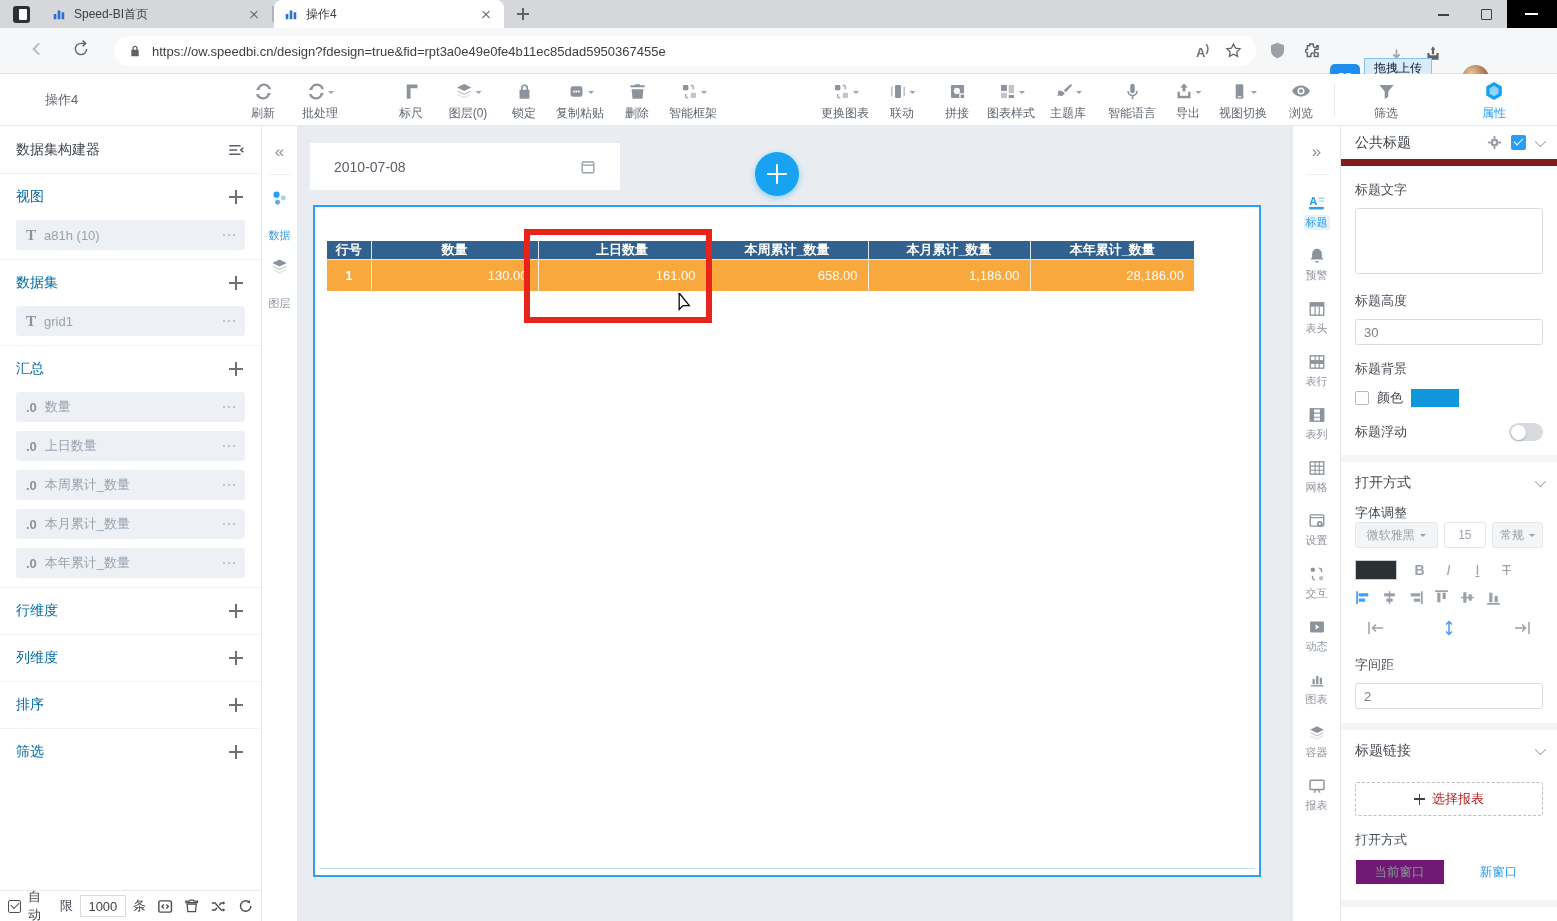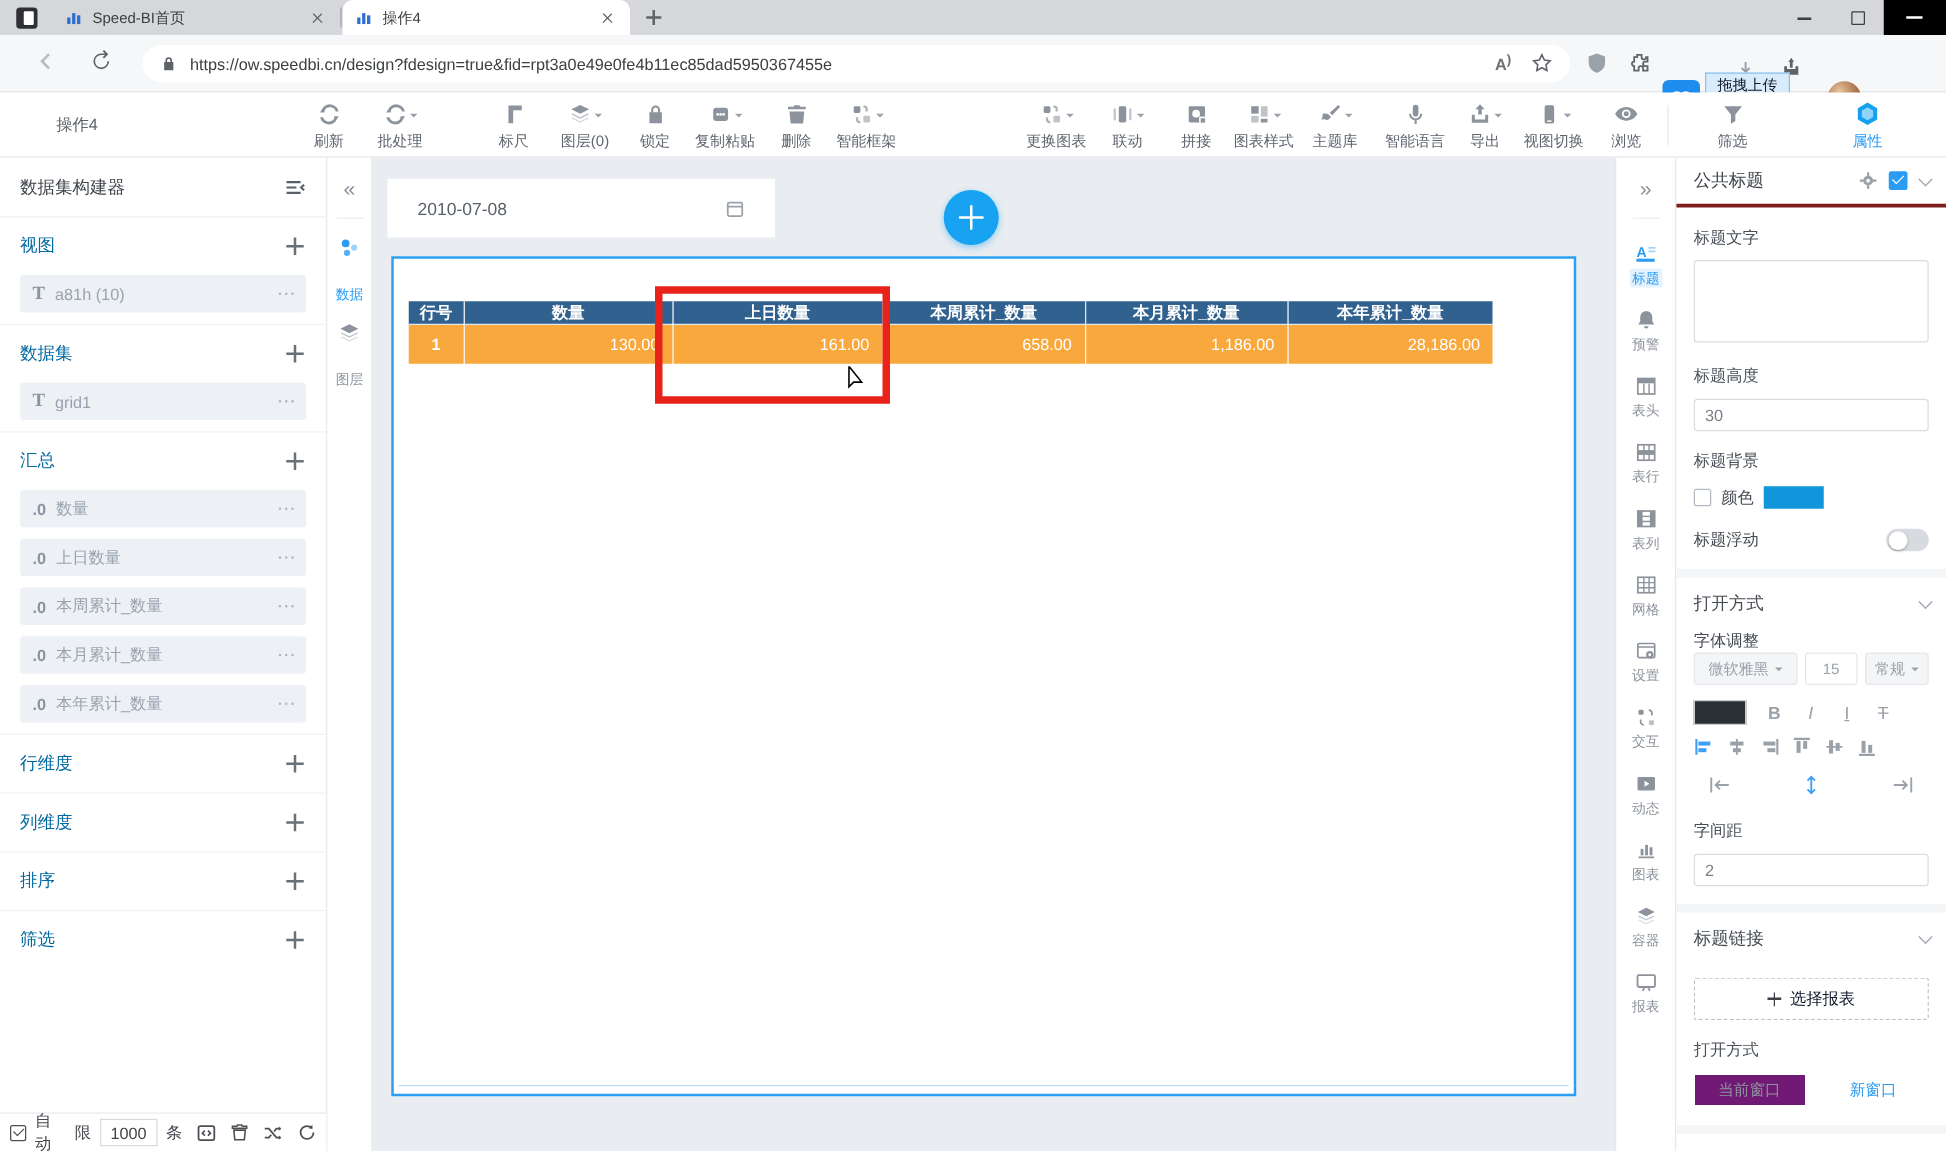--- a/index.html
+++ b/index.html
@@ -106,21 +106,21 @@
   
   .rightstrip { position:absolute; top:126px; left:1292px; width:48px; bottom:0; background:#fff; border-left:1px solid #e6e8ea; }
   .rs-items { margin-top:10px; display:flex; flex-direction:column; align-items:center; }
   .rsitem { height:53px; display:flex; flex-direction:column; align-items:center; justify-content:center; gap:3px; width:100%; color:#8d939c; }
   .rslabel { font-size:11px; color:#8d939c; white-space:nowrap; }
   .rsitem.active { color:#2a9cf4; }
   .rsitem.active .rslabel { color:#2a9cf4; background:#e4f2fd; padding:0 2px; border-radius:2px; }
 
   
   .rightpanel { position:absolute; top:126px; left:1340px; right:0; bottom:0; background:#fff; border-left:1px solid #e6e8ea; padding:0 14px; font-size:13px; color:#454b52; overflow:hidden; }
-  .p-head { height:40px; display:flex; align-items:center; justify-content:space-between; border-bottom:3px solid #7f1d1d; margin:0 -14px; padding:0 14px; }
+  .p-head { height:40px; display:flex; align-items:center; justify-content:space-between; border-bottom:7px solid #7f1d1d; margin:0 -14px; padding:0 14px; }
   .p-title { font-size:14px; color:#3a4048; }
   .p-head-right { display:flex; align-items:center; gap:9px; }
   .bluecb { width:15px; height:15px; background:#2a9cf4; border-radius:2px; position:relative; }
   .bluecb::after { content:""; position:absolute; left:3px; top:3px; width:8px; height:4px; border-left:1.8px solid #fff; border-bottom:1.8px solid #fff; transform:rotate(-45deg); }
   .chevdown { width:8px; height:8px; border-right:1.6px solid #9aa1a9; border-bottom:1.6px solid #9aa1a9; transform:rotate(45deg) translateY(-2px); }
   .plabel { margin-top:15px; color:#4a5058; }
   .ptextarea { margin-top:9px; width:100%; height:66px; border:1px solid #d9dcdf; border-radius:3px; resize:none; font-family:inherit; }
   .pinput { margin-top:9px; width:100%; height:26px; border:1px solid #d9dcdf; border-radius:3px; padding:0 8px; font-size:13px; color:#7a8088; font-family:inherit; }
   .bgrow { margin-top:11px; display:flex; align-items:center; gap:8px; }
   .emptycb { width:14px; height:14px; border:1.5px solid #b4bac1; border-radius:2px; }
@@ -133,21 +133,21 @@
   .sel-row { margin-top:0; display:flex; gap:6px; }
   .selbox { height:26px; background:#f3f5f7; border:1px solid #e4e7ea; border-radius:3px; display:flex; align-items:center; justify-content:center; gap:5px; font-size:12px; color:#9aa1a9; }
   .selbox.w1{width:86px;} .selbox.w2{width:44px; background:#fff;} .selbox.w3{width:53px;}
   .fmt-row { margin-top:10px; display:flex; align-items:center; gap:4px; }
   .colorswatch { width:42px; height:20px; background:#2b3035; border:1px solid #caced2; margin-right:6px; }
   .fmtbtn { width:25px; height:24px; display:flex; align-items:center; justify-content:center; font-size:14px; color:#9aa1a9; }
   .fmtbtn.b{font-weight:bold;} .fmtbtn.i{font-style:italic;}
   .fmtbtn.u{text-decoration:underline;} .fmtbtn.s{text-decoration:line-through;}
   .align-row { margin-top:7px; display:flex; align-items:center; gap:9px; }
   .arrow-row { margin-top:9px; height:26px; display:flex; align-items:center; justify-content:space-between; padding:0 12px; }
-  .dashedbtn { margin-top:10px; height:34px; border:1px dashed #b9bfc6; border-radius:2px; display:flex; align-items:center; justify-content:center; gap:7px; color:#0f172a; font-size:13px; }
+  .dashedbtn { margin-top:10px; height:34px; border:1px dashed #b9bfc6; border-radius:2px; display:flex; align-items:center; justify-content:center; gap:7px; color:#b91c1c; font-size:13px; }
   .dplus { width:11px; height:11px; position:relative; }
   .dplus::before,.dplus::after{content:"";position:absolute;background:#3c4248;}
   .dplus::before{left:0;top:4.8px;width:11px;height:1.6px;} .dplus::after{left:4.8px;top:0;width:1.6px;height:11px;}
   .openrow { margin-top:11px; display:flex; gap:10px; align-items:center; justify-content:space-around; }
   .openbtn { width:88px; height:24px; display:flex; align-items:center; justify-content:center; font-size:12.5px; }
   .openbtn.cur { background:#701a75; color:#8d949c; }
   .openbtn.new { color:#2a9cf4; }
 </style>
 </head>
 <body>

